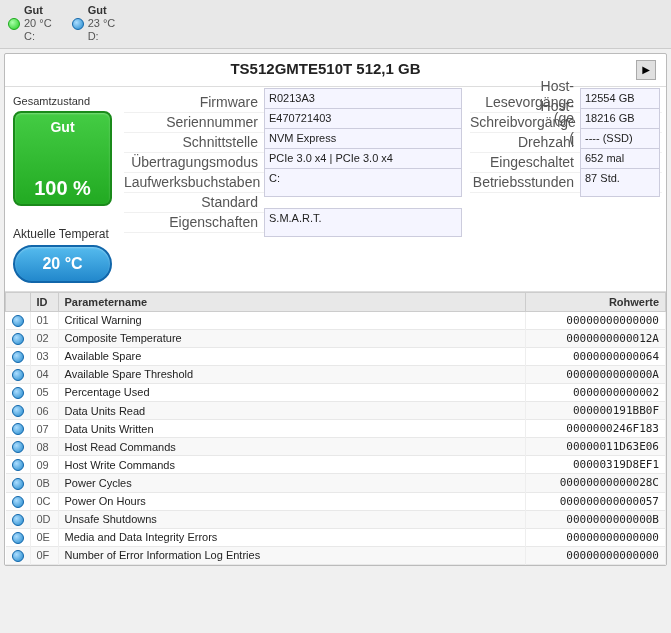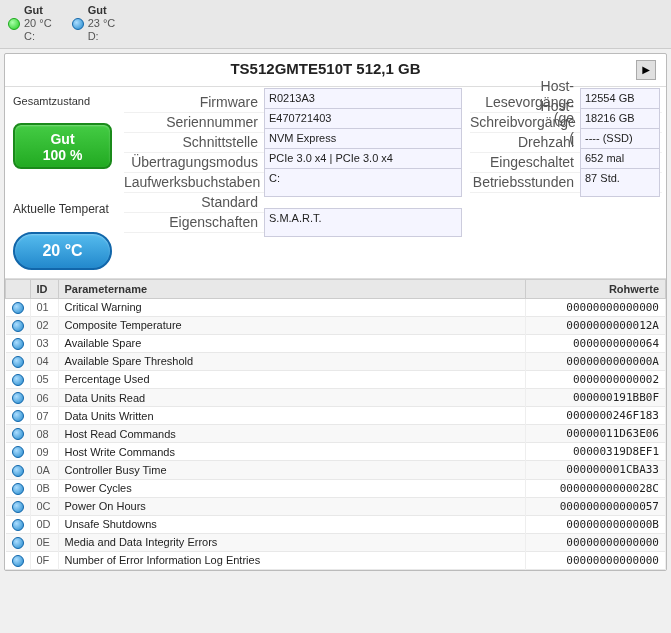--- a/index.html
+++ b/index.html
@@ -89,39 +89,39 @@
       border-bottom: 1px solid #ddd;
     }
 
     
     .left-status {
       width: 115px;
       flex-shrink: 0;
       padding: 4px 8px;
       display: flex;
       flex-direction: column;
-      gap: 16px;
+      gap: 4px;
     }
     .gesamtzustand-label {
       font-size: 11px;
       color: #333;
     }
     .gut-badge {
       background: linear-gradient(180deg, #44cc44, #22aa22);
       border: 2px solid #1a8a1a;
       border-radius: 8px;
       color: white;
       font-weight: bold;
       text-align: center;
       padding: 6px 4px 4px;
       font-size: 13px;
       box-shadow: inset 0 1px 2px rgba(255,255,255,0.3);
     }
     .gut-badge .gut-text { font-size: 14px; }
-    .gut-badge .pct-text { font-size: 14px; }
+    .gut-badge .pct-text { font-size: 20px; margin-top: 42px; }
     .aktuelle-label {
       font-size: 12px;
       color: #333;
       margin-top: 17px;
     }
     .temp-badge {
       background: linear-gradient(180deg, #55bbee, #2288cc);
       border: 2px solid #1166aa;
       border-radius: 20px;
       color: white;
@@ -390,26 +390,20 @@
             <td class="val-col">00000011D63E06</td>
           </tr>
           <tr>
             <td class="td-dot"><span class="row-dot"></span></td>
             <td class="id-col">09</td>
             <td>Host Write Commands</td>
             <td class="val-col">00000319D8EF1</td>
           </tr>
           <tr>
             <td class="td-dot"><span class="row-dot"></span></td>
-            <td class="id-col">0A</td>
-            <td>Controller Busy Time</td>
-            <td class="val-col">000000001CBA33</td>
-          </tr>
-          <tr>
-            <td class="td-dot"><span class="row-dot"></span></td>
             <td class="id-col">0B</td>
             <td>Power Cycles</td>
             <td class="val-col">00000000000028C</td>
           </tr>
           <tr>
             <td class="td-dot"><span class="row-dot"></span></td>
             <td class="id-col">0C</td>
             <td>Power On Hours</td>
             <td class="val-col">000000000000057</td>
           </tr>

